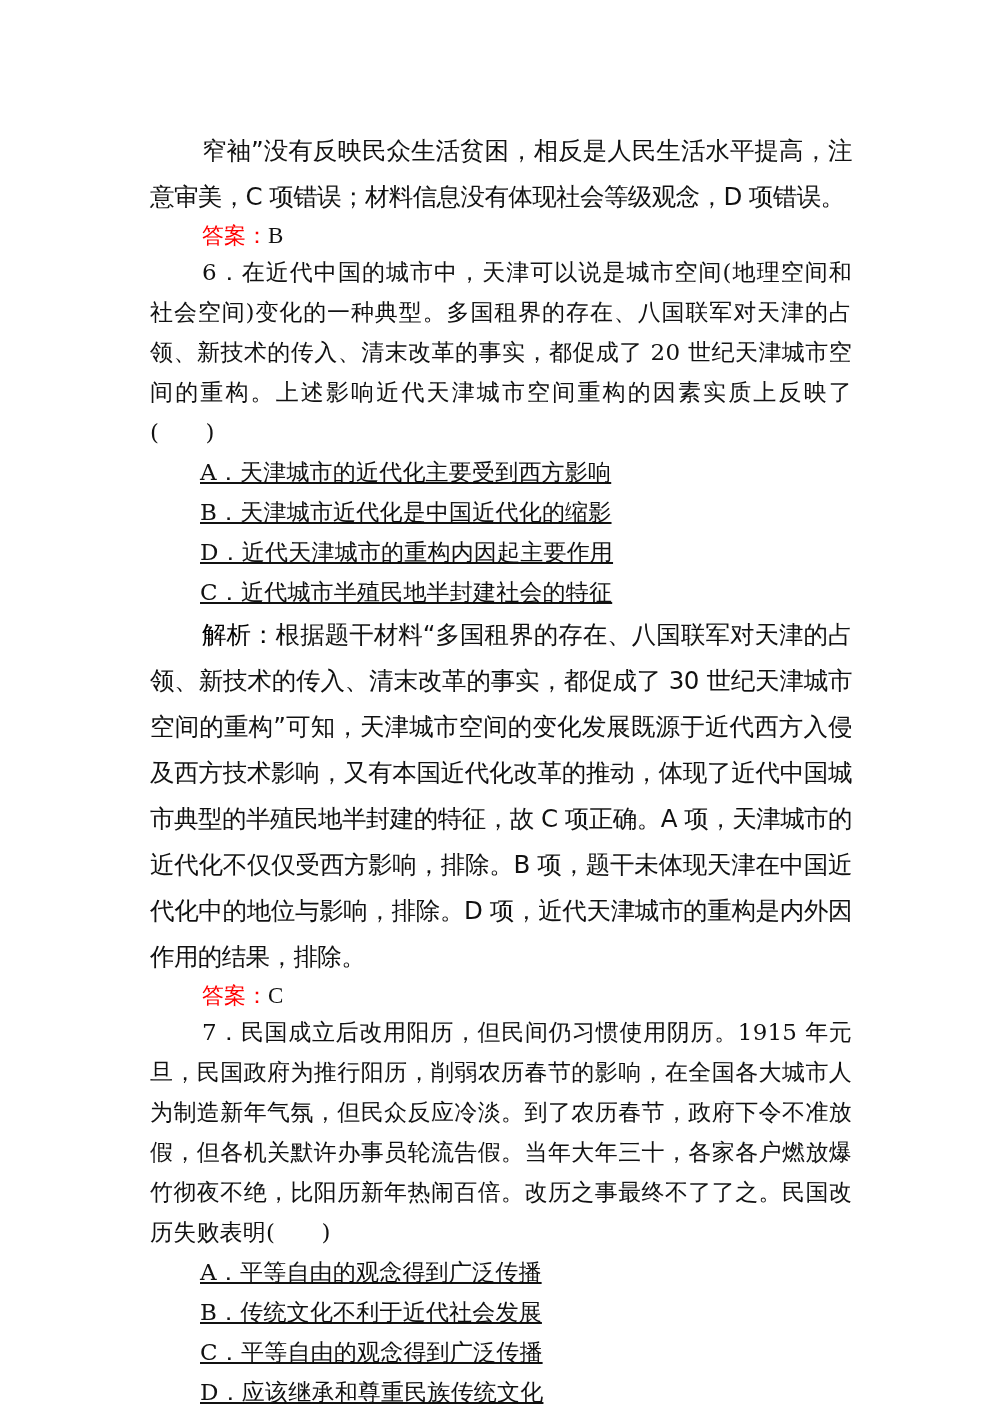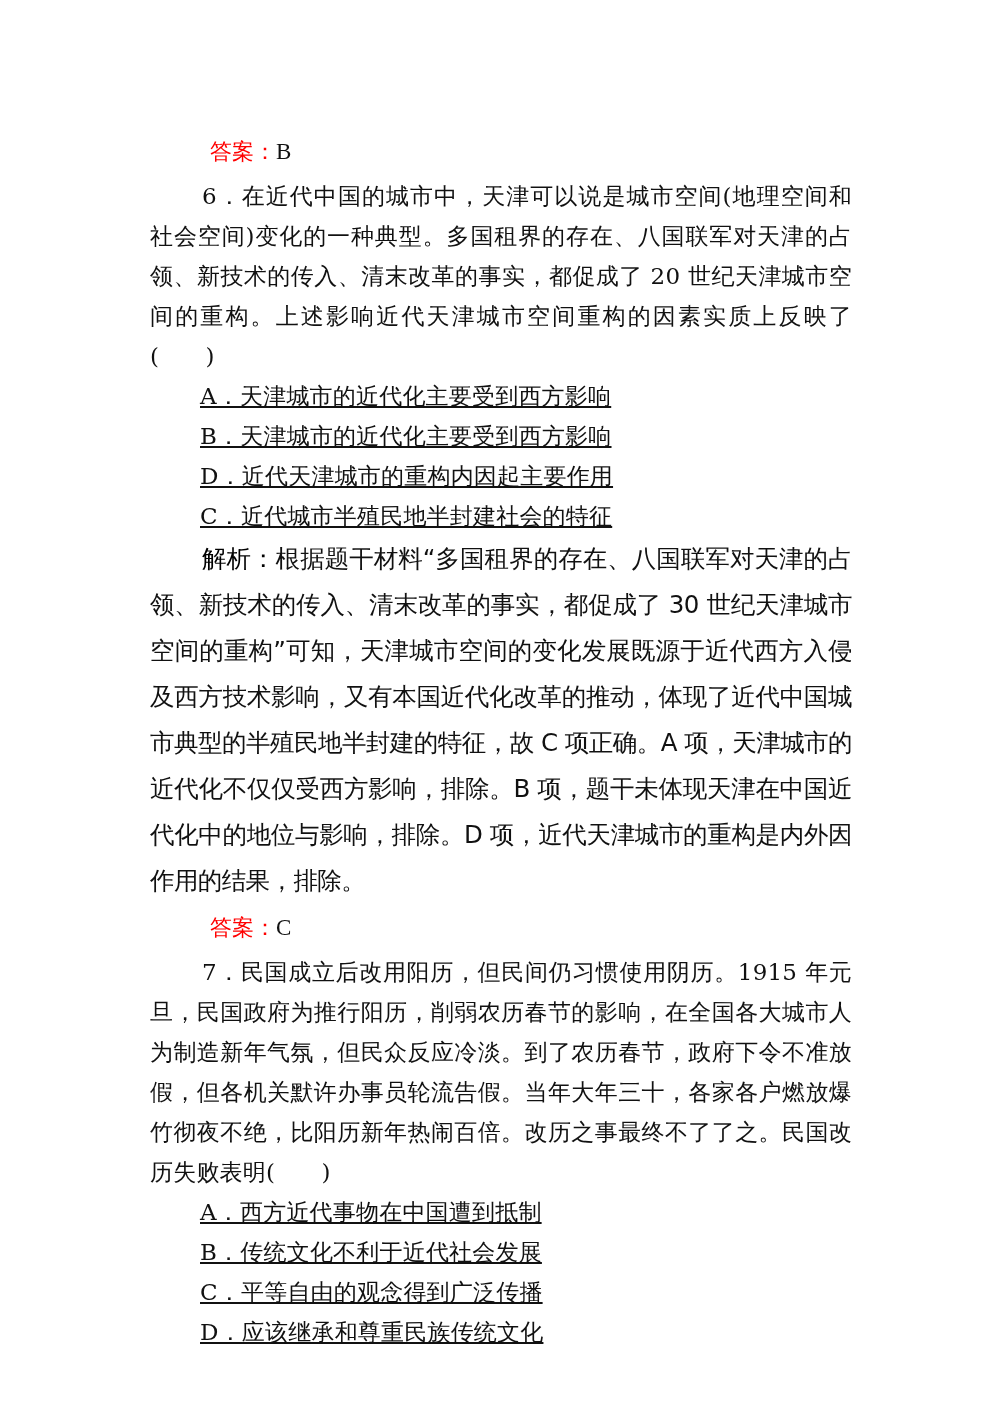--- a/index.html
+++ b/index.html
@@ -3,44 +3,45 @@
 <meta charset="utf-8">
 <style>
   html, body { margin: 0; padding: 0; background: #ffffff; }
   body { width: 1000px; height: 1414px; position: relative; overflow: hidden; color: #111; }
   .page { position: absolute; left: 150px; top: 128px; width: 702px; }
   .sans { font-family: "DejaVu Sans", "Liberation Sans", sans-serif; font-size: 24.5px; line-height: 46px; letter-spacing: -0.6px; }
   .serif { font-family: "DejaVu Serif", "Liberation Serif", serif; font-size: 23px; line-height: 40px; letter-spacing: 0.2px; }
   .para { margin: 0; text-align: justify; }
   .indent { text-indent: 52px; }
   .opt { margin: 0; padding-left: 50px; text-decoration: underline; }
-  .answer { margin: 8px; padding-left: 52px; font-family: "DejaVu Sans", sans-serif; font-size: 22px; line-height: 32px; }
+  .answer { margin: 0; padding-left: 52px; font-family: "DejaVu Sans", sans-serif; font-size: 22px; line-height: 32px; }
   .red { color: #ff0000; }
   .blue { color: #000000; }
   .ans-val { font-family: "Liberation Serif", serif; color: #111; font-size: 23px; }
 </style>
 </head>
 <body>
 
 <div class="page">
 
+  <p class="para sans indent">窄袖”没有反映民众生活贫困，相反是人民生活水平提高，注意审美，C 项错误；材料信息没有体现社会等级观念，D 项错误。</p>
   <p class="answer">
     <span class="red">答案：</span><span class="ans-val">B</span>
   </p>
 
   <p class="para serif indent">6．在近代中国的城市中，天津可以说是城市空间(地理空间和社会空间)变化的一种典型。多国租界的存在、八国联军对天津的占领、新技术的传入、清末改革的事实，都促成了 20 世纪天津城市空间的重构。上述影响近代天津城市空间重构的因素实质上反映了(　　)</p>
   <p class="opt serif">A．天津城市的近代化主要受到西方影响</p>
-  <p class="opt serif">B．天津城市的近代化主要受到西方影响</p>
+  <p class="opt serif">B．天津城市近代化是中国近代化的缩影</p>
   <p class="opt serif">D．近代天津城市的重构内因起主要作用</p>
   <p class="opt serif">C．近代城市半殖民地半封建社会的特征</p>
 
   <p class="para sans indent"><span class="blue">解析：</span><span>根据题干材料“多国租界的存在、八国联军对天津的占领、新技术的传入、清末改革的事实，都促成了 30 世纪天津城市空间的重构”可知，天津城市空间的变化发展既源于近代西方入侵及西方技术影响，又有本国近代化改革的推动，体现了近代中国城市典型的半殖民地半封建的特征，故 C 项正确。A 项，天津城市的近代化不仅仅受西方影响，排除。B 项，题干未体现天津在中国近代化中的地位与影响，排除。D 项，近代天津城市的重构是内外因作用的结果，排除。</span></p>
   <p class="answer">
     <span class="red">答案：</span><span class="ans-val">C</span>
   </p>
 
   <p class="para serif indent">7．民国成立后改用阳历，但民间仍习惯使用阴历。1915 年元旦，民国政府为推行阳历，削弱农历春节的影响，在全国各大城市人为制造新年气氛，但民众反应冷淡。到了农历春节，政府下令不准放假，但各机关默许办事员轮流告假。当年大年三十，各家各户燃放爆竹彻夜不绝，比阳历新年热闹百倍。改历之事最终不了了之。民国改历失败表明(　　)</p>
-  <p class="opt serif">A．西方近代事物在中国遭到抵制</p>
+  <p class="opt serif">A．平等自由的观念得到广泛传播</p>
   <p class="opt serif">B．传统文化不利于近代社会发展</p>
   <p class="opt serif">C．平等自由的观念得到广泛传播</p>
   <p class="opt serif">D．应该继承和尊重民族传统文化</p>
 
 </div>
 
 </body></html>

